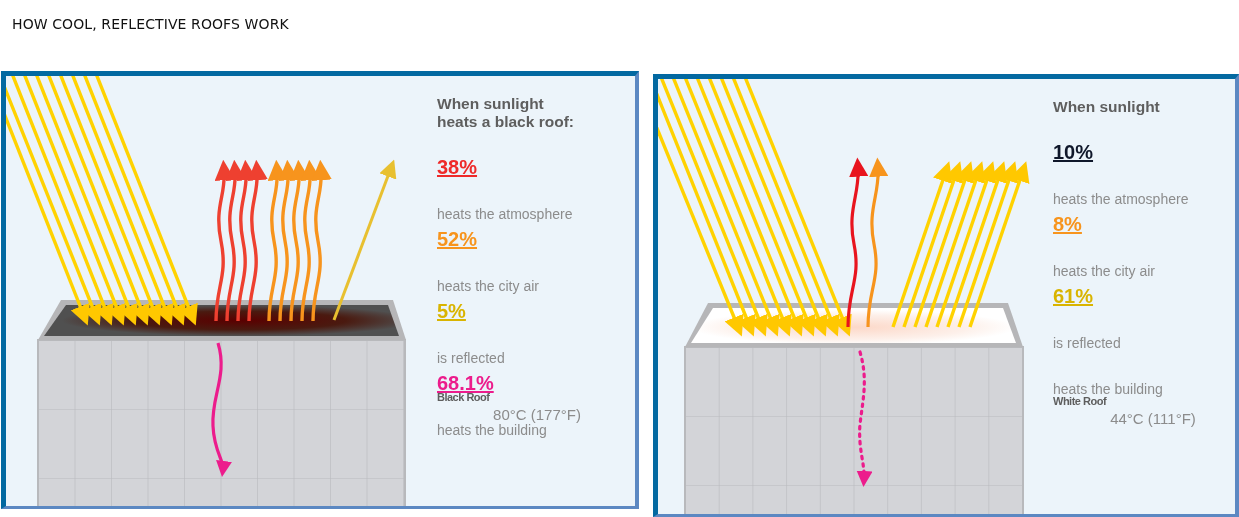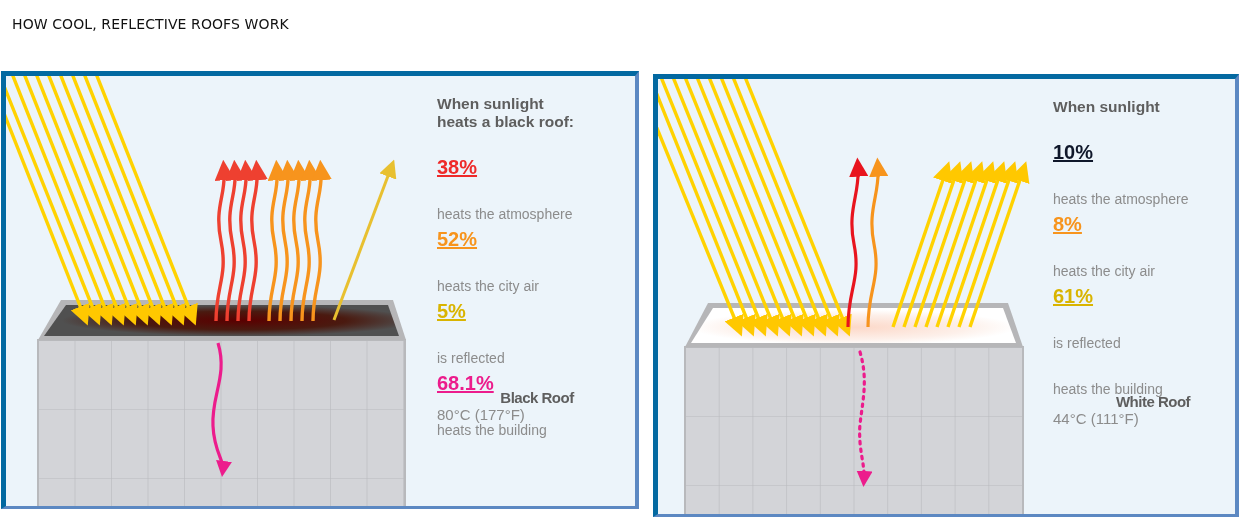--- a/index.html
+++ b/index.html
@@ -12,22 +12,22 @@
   .legend { position:absolute; color:#8a8a8a; }
   .left .legend { left:431px; top:19px; }
   .right .legend { left:395px; top:19px; }
   .legend .heading { font-weight:bold; color:#5e5e5e; font-size:15.5px; line-height:18px; }
   .legend .items { margin-top:26px; }
   .legend .item { margin-bottom:6px; }
   .legend .pct { font-weight:bold; font-size:20px; line-height:20px;text-decoration:underline; }
   .legend .desc { font-size:14px; line-height:18px; color:#8c8c8c;margin-top:28px; }
   .legend .roof { position:absolute; top:294px; left:0; width:200px; }
   .right .legend .roof { top:295px; }
-  .legend .roof-name { font-weight:bold; color:#5e5e5e; font-size:15px; line-height:17px; letter-spacing:-0.5px;text-align:center; }
-  .legend .roof-temp { color:#8c8c8c; font-size:15px; line-height:17px; }
+  .legend .roof-name { font-weight:bold; color:#5e5e5e; font-size:11px; line-height:17px; letter-spacing:-0.5px; }
+  .legend .roof-temp { color:#8c8c8c; font-size:15px; line-height:17px;text-align:center; }
 </style>
 </head>
 <body>
 
 <div class="page-title">HOW COOL, REFLECTIVE ROOFS WORK</div>
 
 <div class="panel left">
   <svg width="634" height="435" viewBox="0 0 634 435">
     <defs>
       <marker id="ay" markerWidth="6" markerHeight="6" refX="3" refY="3" orient="auto">

